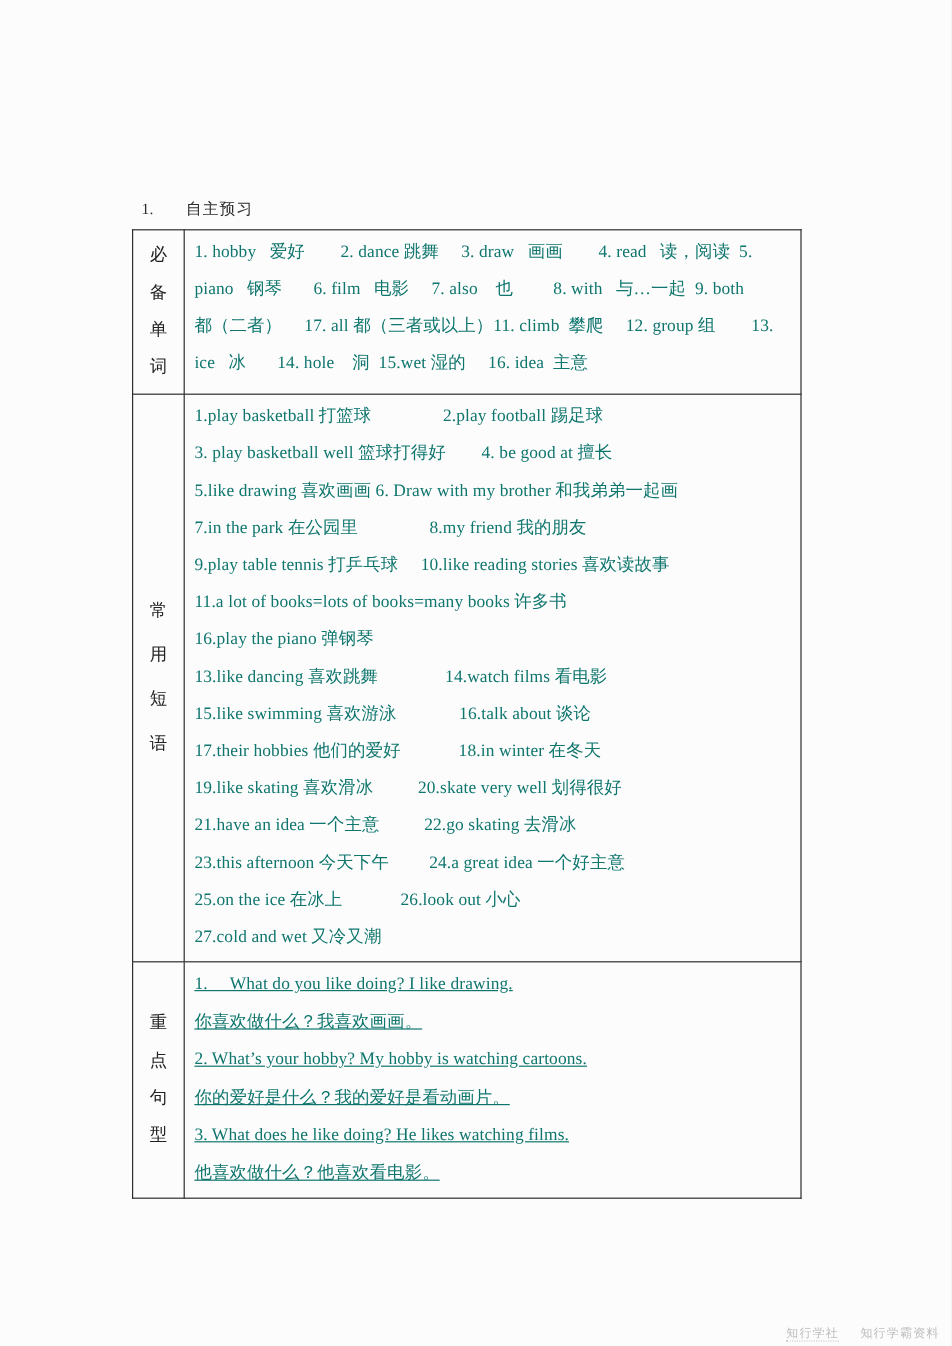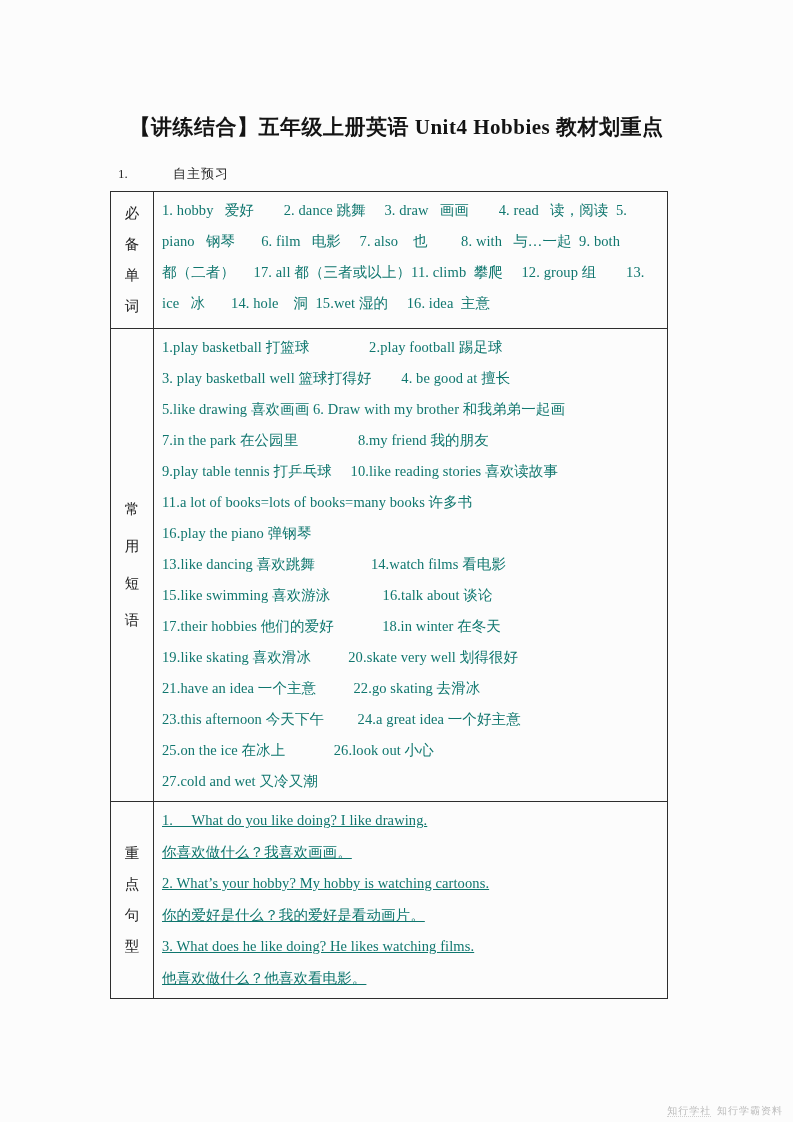--- a/index.html
+++ b/index.html
@@ -26,21 +26,21 @@
     color: #141414;
   }
   .toc-line {
     position: absolute;
     top: 165px;
     left: 118px;
     font-size: 13px;
     color: #2a2a2a;
   }
   .toc-line .toc-num { display: inline-block; }
-  .toc-line .toc-label { display: inline-block; margin-left: 42px; letter-spacing: 1px; }
+  .toc-line .toc-label { display: inline-block; margin-left: 24px; letter-spacing: 1px; }
   .main-table {
     position: absolute;
     top: 191px;
     left: 110px;
     width: 558px;
     border-collapse: collapse;
   }
   .main-table td {
     border: 1.6px solid #2e2e2e;
     vertical-align: middle;
@@ -79,28 +79,27 @@
   }
   .watermark {
     position: absolute;
     right: 10px;
     bottom: 4px;
     font-size: 10px;
     color: #bcbcbc;
     letter-spacing: 1px;
     font-family: "Liberation Sans", "DejaVu Sans", sans-serif;
   }
-  .watermark .wm-part1 { border-bottom: 1px dotted #cfcfcf; margin-right: 2px; }
+  .watermark .wm-part1 { border-bottom: 1px dotted #cfcfcf; margin-right: 14px; }
 </style>
 </head>
 <body>
 
 <div class="sheet">
 
-  <h1 class="doc-title">【讲练结合】五年级上册英语 Unit4 Hobbies 教材划重点</h1>
 
   <div class="toc-line">
     <span class="toc-num">1.</span>
     <span class="toc-label">自主预习</span>
   </div>
 
   <table class="main-table">
     <tbody>
       <tr class="row-words">
         <td class="label-cell">

